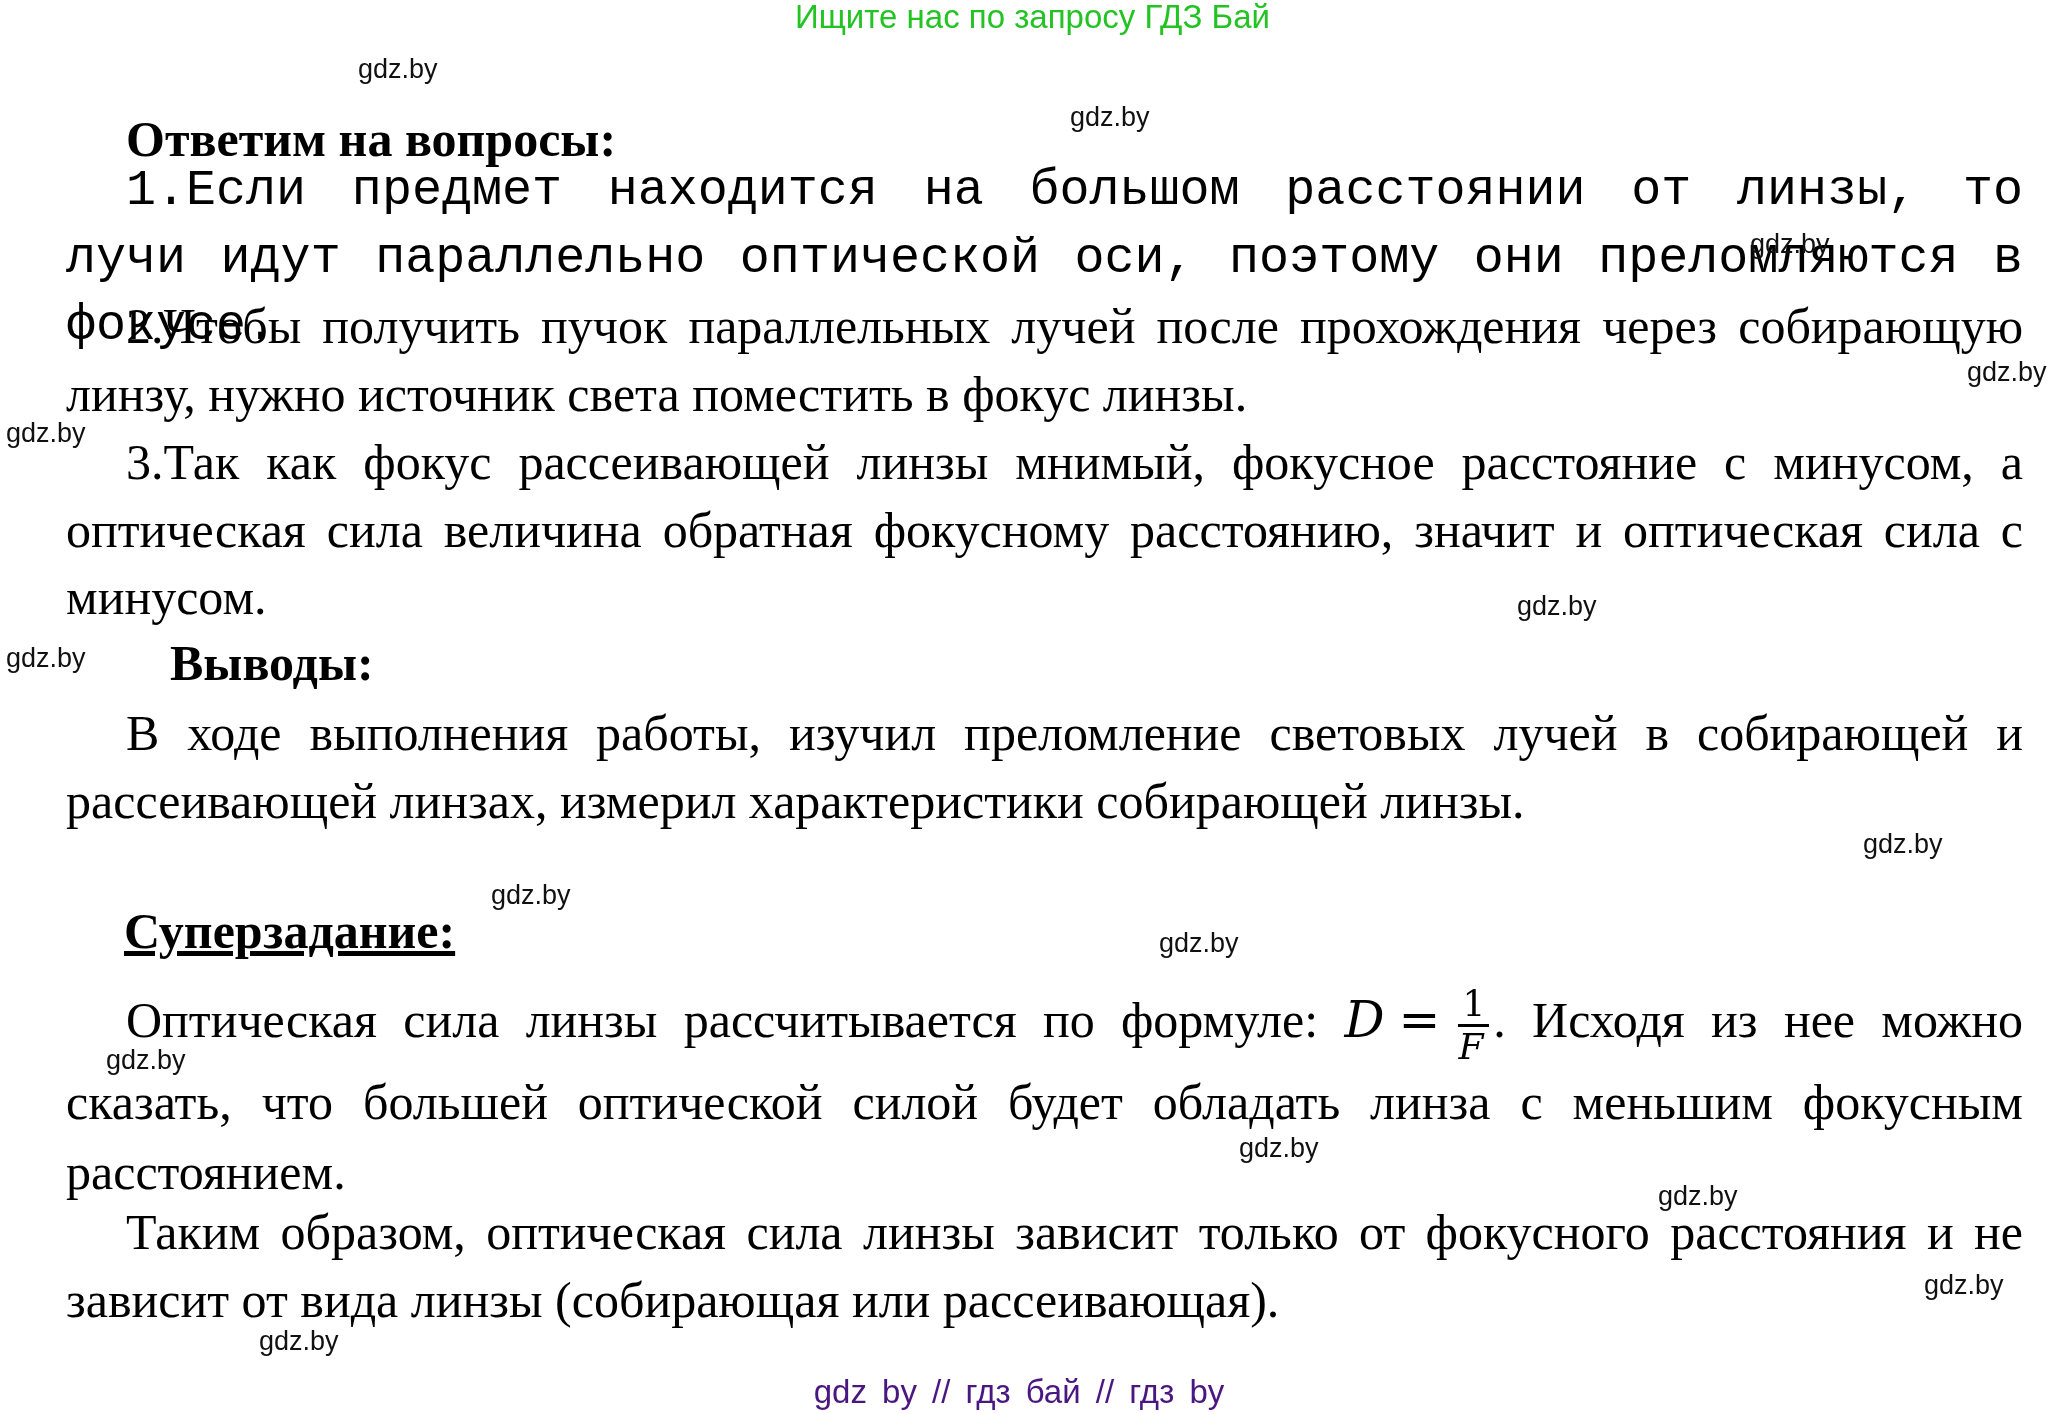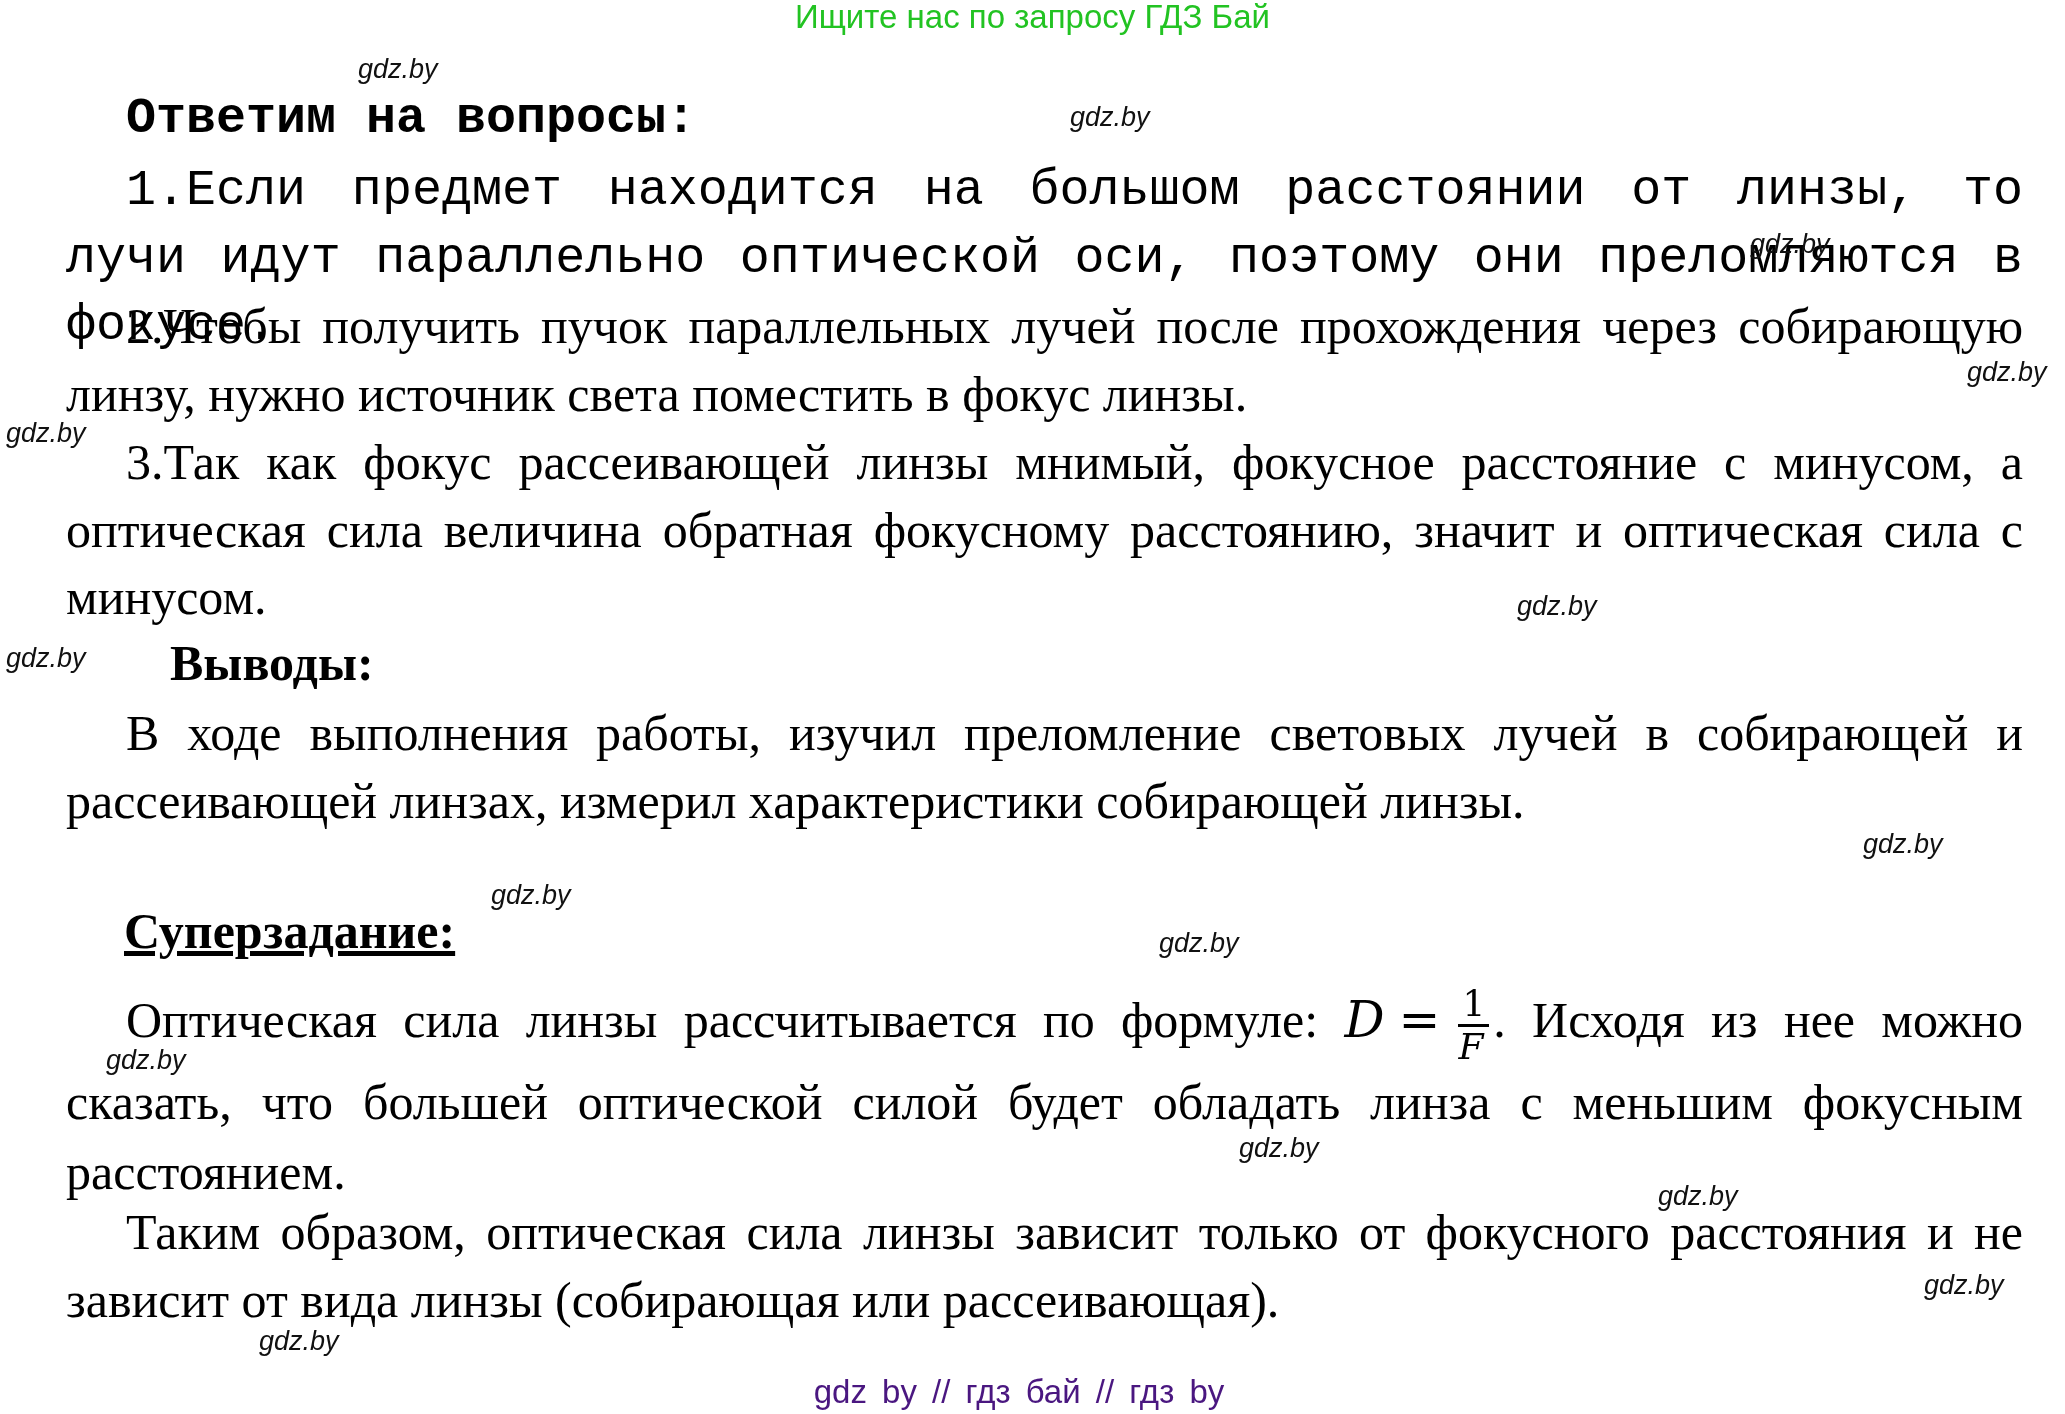--- a/index.html
+++ b/index.html
@@ -6,34 +6,34 @@
   body { width:2065px; height:1414px; position:relative; overflow:hidden; }
   .top-banner { position:absolute; left:0; width:2065px; top:-2px; text-align:center;
     font-family:"Liberation Sans", sans-serif; font-size:33px; color:#22c322; }
   .footer { position:absolute; left:0; width:2038px; top:1373px; text-align:center;
     font-family:"Liberation Sans", sans-serif; font-size:33px; color:#4a1780; word-spacing:6px; }
   .doc { position:absolute; left:66px; top:0; width:1957px;
     font-family:"Liberation Serif", serif; font-size:50px; line-height:67.5px; color:#000; }
   .h { position:absolute; font-weight:bold; font-size:50px; }
   .p { position:absolute; left:0; width:1957px; text-align:justify; text-align-last:left; }
   .p .indent { display:inline-block; width:60px; }
-  .wm { position:absolute; font-family:"Liberation Sans", sans-serif; font-size:27px; color:#111;font-style:italic; }
+  .wm { position:absolute; font-family:"Liberation Sans", sans-serif; font-size:27px; color:#111; }
   .frac { display:inline-block; vertical-align:middle; text-align:center; font-family:"DejaVu Serif", serif; font-style:italic; font-size:36px; line-height:40px; margin:0 4px; }
   .frac .num { display:block; font-style:normal; border-bottom:3px solid #000; padding:0 4px; }
   .frac .den { display:block; }
   .math { font-family:"DejaVu Serif", serif; font-style:italic; }
   .eq { font-family:"DejaVu Serif", serif; margin:0 14px; }
 </style>
 </head>
 <body>
 
 <div class="top-banner">Ищите нас по запросу ГДЗ Бай</div>
 
 <div class="doc">
-  <div class="h" style="left:60px; top:85px;font-family:Liberation Mono, monospace;">Ответим на вопросы:</div>
+  <div class="h" style="left:60px; top:106px;">Ответим на вопросы:</div>
 
   <div class="p" style="top:157px;font-family:Liberation Mono, monospace;"><span class="indent"></span><span>1.Если предмет находится на большом расстоянии от линзы, то лучи идут параллельно оптической оси, поэтому они преломляются в фокусе.</span></div>
   <div class="p" style="top:293px;"><span class="indent"></span><span>2.Чтобы получить пучок параллельных лучей после прохождения через собирающую линзу, нужно источник света поместить в фокус линзы.</span></div>
   <div class="p" style="top:429px;"><span class="indent"></span><span>3.Так как фокус рассеивающей линзы мнимый, фокусное расстояние с минусом, а оптическая сила величина обратная фокусному расстоянию, значит и оптическая сила с минусом.</span></div>
 
   <div class="h" style="left:60px; top:630px;margin-left:44px;">Выводы:</div>
   <div class="p" style="top:700px;"><span class="indent"></span><span>В ходе выполнения работы, изучил преломление световых лучей в собирающей и рассеивающей линзах, измерил характеристики собирающей линзы.</span></div>
 
   <div class="h" style="left:58px; top:898px;text-decoration:underline;">Суперзадание:</div>
   <div class="p" style="top:984px; line-height:70px;"><span class="indent"></span><span>Оптическая сила линзы рассчитывается по формуле:</span> <span class="math">D</span><span class="eq">=</span><span class="frac"><span class="num">1</span><span class="den">F</span></span><span>. Исходя из нее можно сказать, что большей оптической силой будет обладать линза с меньшим фокусным расстоянием.</span></div>

